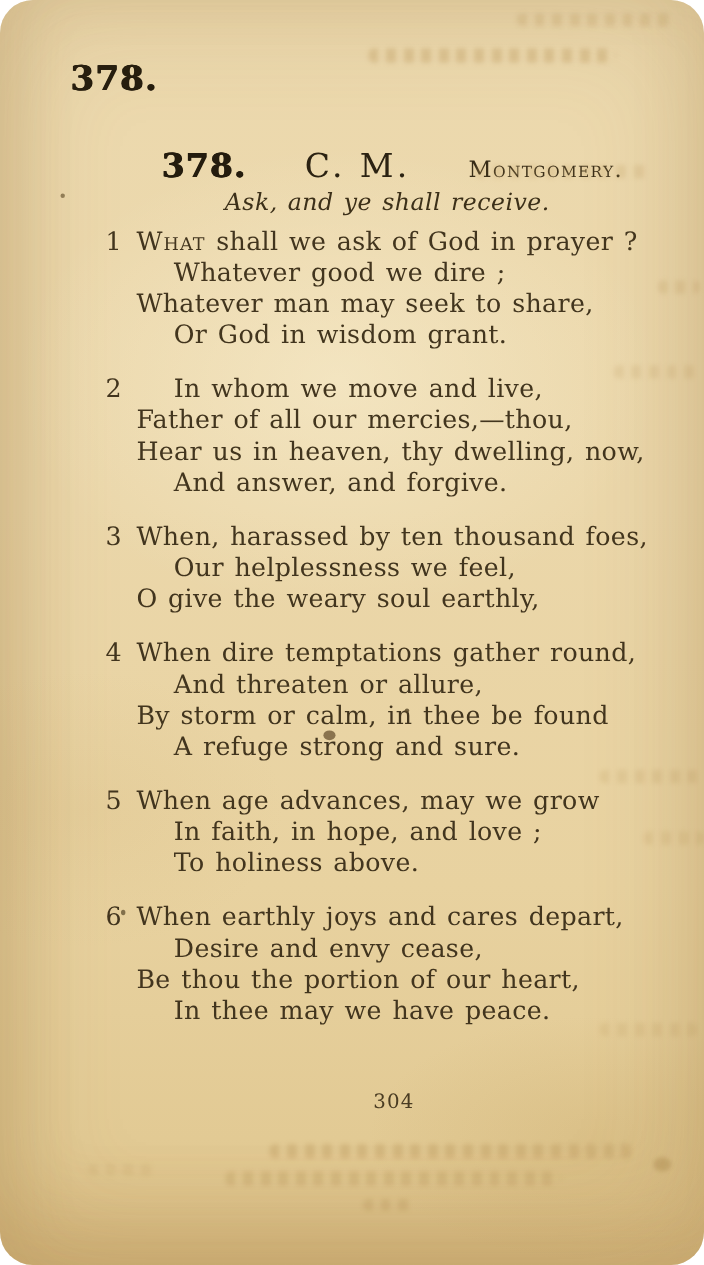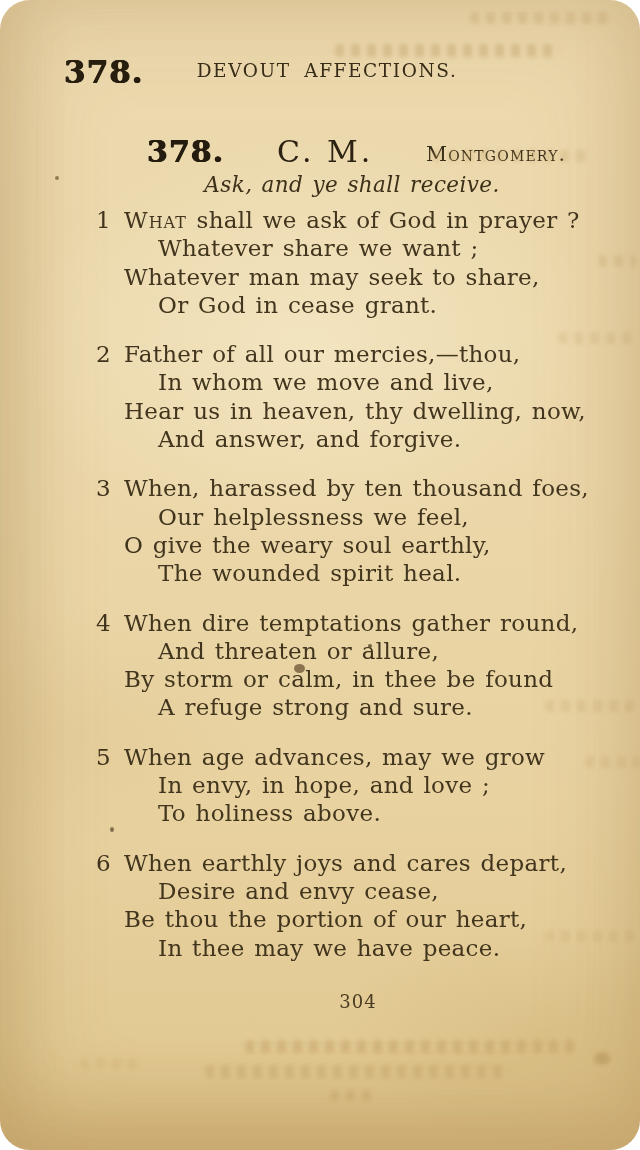--- a/index.html
+++ b/index.html
@@ -141,64 +141,62 @@
     pointer-events: none;
   }
 </style>
 </head>
 <body>
 
 <div class="page">
 
   <div class="running-head">
     <span class="rh-number">378.</span>
-    <span class="rh-title">DEVOUT AFFECTIONS.</span>
   </div>
 
   <div class="title-row">
     <span class="ht-number">378.</span>
     <span class="ht-meter">C. M.</span>
     <span class="ht-author">Montgomery.</span>
   </div>
 
   <div class="epigraph">Ask, and ye shall receive.</div>
 
   <div class="verses" id="verses">
       <div class="verse">
         <span class="verse-num">1</span>
         <div class="vline"><span class="smallcaps">What</span> shall we ask of God in prayer ?</div>
-        <div class="vline indent">Whatever share we want ;</div>
+        <div class="vline indent">Whatever good we dire ;</div>
         <div class="vline">Whatever man may seek to share,</div>
-        <div class="vline indent">Or God in cease grant.</div>
+        <div class="vline indent">Or God in wisdom grant.</div>
       </div>
       <div class="verse">
         <span class="verse-num">2</span>
+        <div class="vline indent">In whom we move and live,</div>
         <div class="vline">Father of all our mercies,—thou,</div>
-        <div class="vline indent">In whom we move and live,</div>
         <div class="vline">Hear us in heaven, thy dwelling, now,</div>
         <div class="vline indent">And answer, and forgive.</div>
       </div>
       <div class="verse">
         <span class="verse-num">3</span>
         <div class="vline">When, harassed by ten thousand foes,</div>
         <div class="vline indent">Our helplessness we feel,</div>
         <div class="vline">O give the weary soul earthly,</div>
-        <div class="vline indent">The wounded spirit heal.</div>
       </div>
       <div class="verse">
         <span class="verse-num">4</span>
         <div class="vline">When dire temptations gather round,</div>
         <div class="vline indent">And threaten or allure,</div>
         <div class="vline">By storm or calm, in thee be found</div>
         <div class="vline indent">A refuge strong and sure.</div>
       </div>
       <div class="verse">
         <span class="verse-num">5</span>
         <div class="vline">When age advances, may we grow</div>
-        <div class="vline indent">In envy, in hope, and love ;</div>
+        <div class="vline indent">In faith, in hope, and love ;</div>
         <div class="vline indent">To holiness above.</div>
       </div>
       <div class="verse">
         <span class="verse-num">6</span>
         <div class="vline">When earthly joys and cares depart,</div>
         <div class="vline indent">Desire and envy cease,</div>
         <div class="vline">Be thou the portion of our heart,</div>
         <div class="vline indent">In thee may we have peace.</div>
       </div>
     </div>

